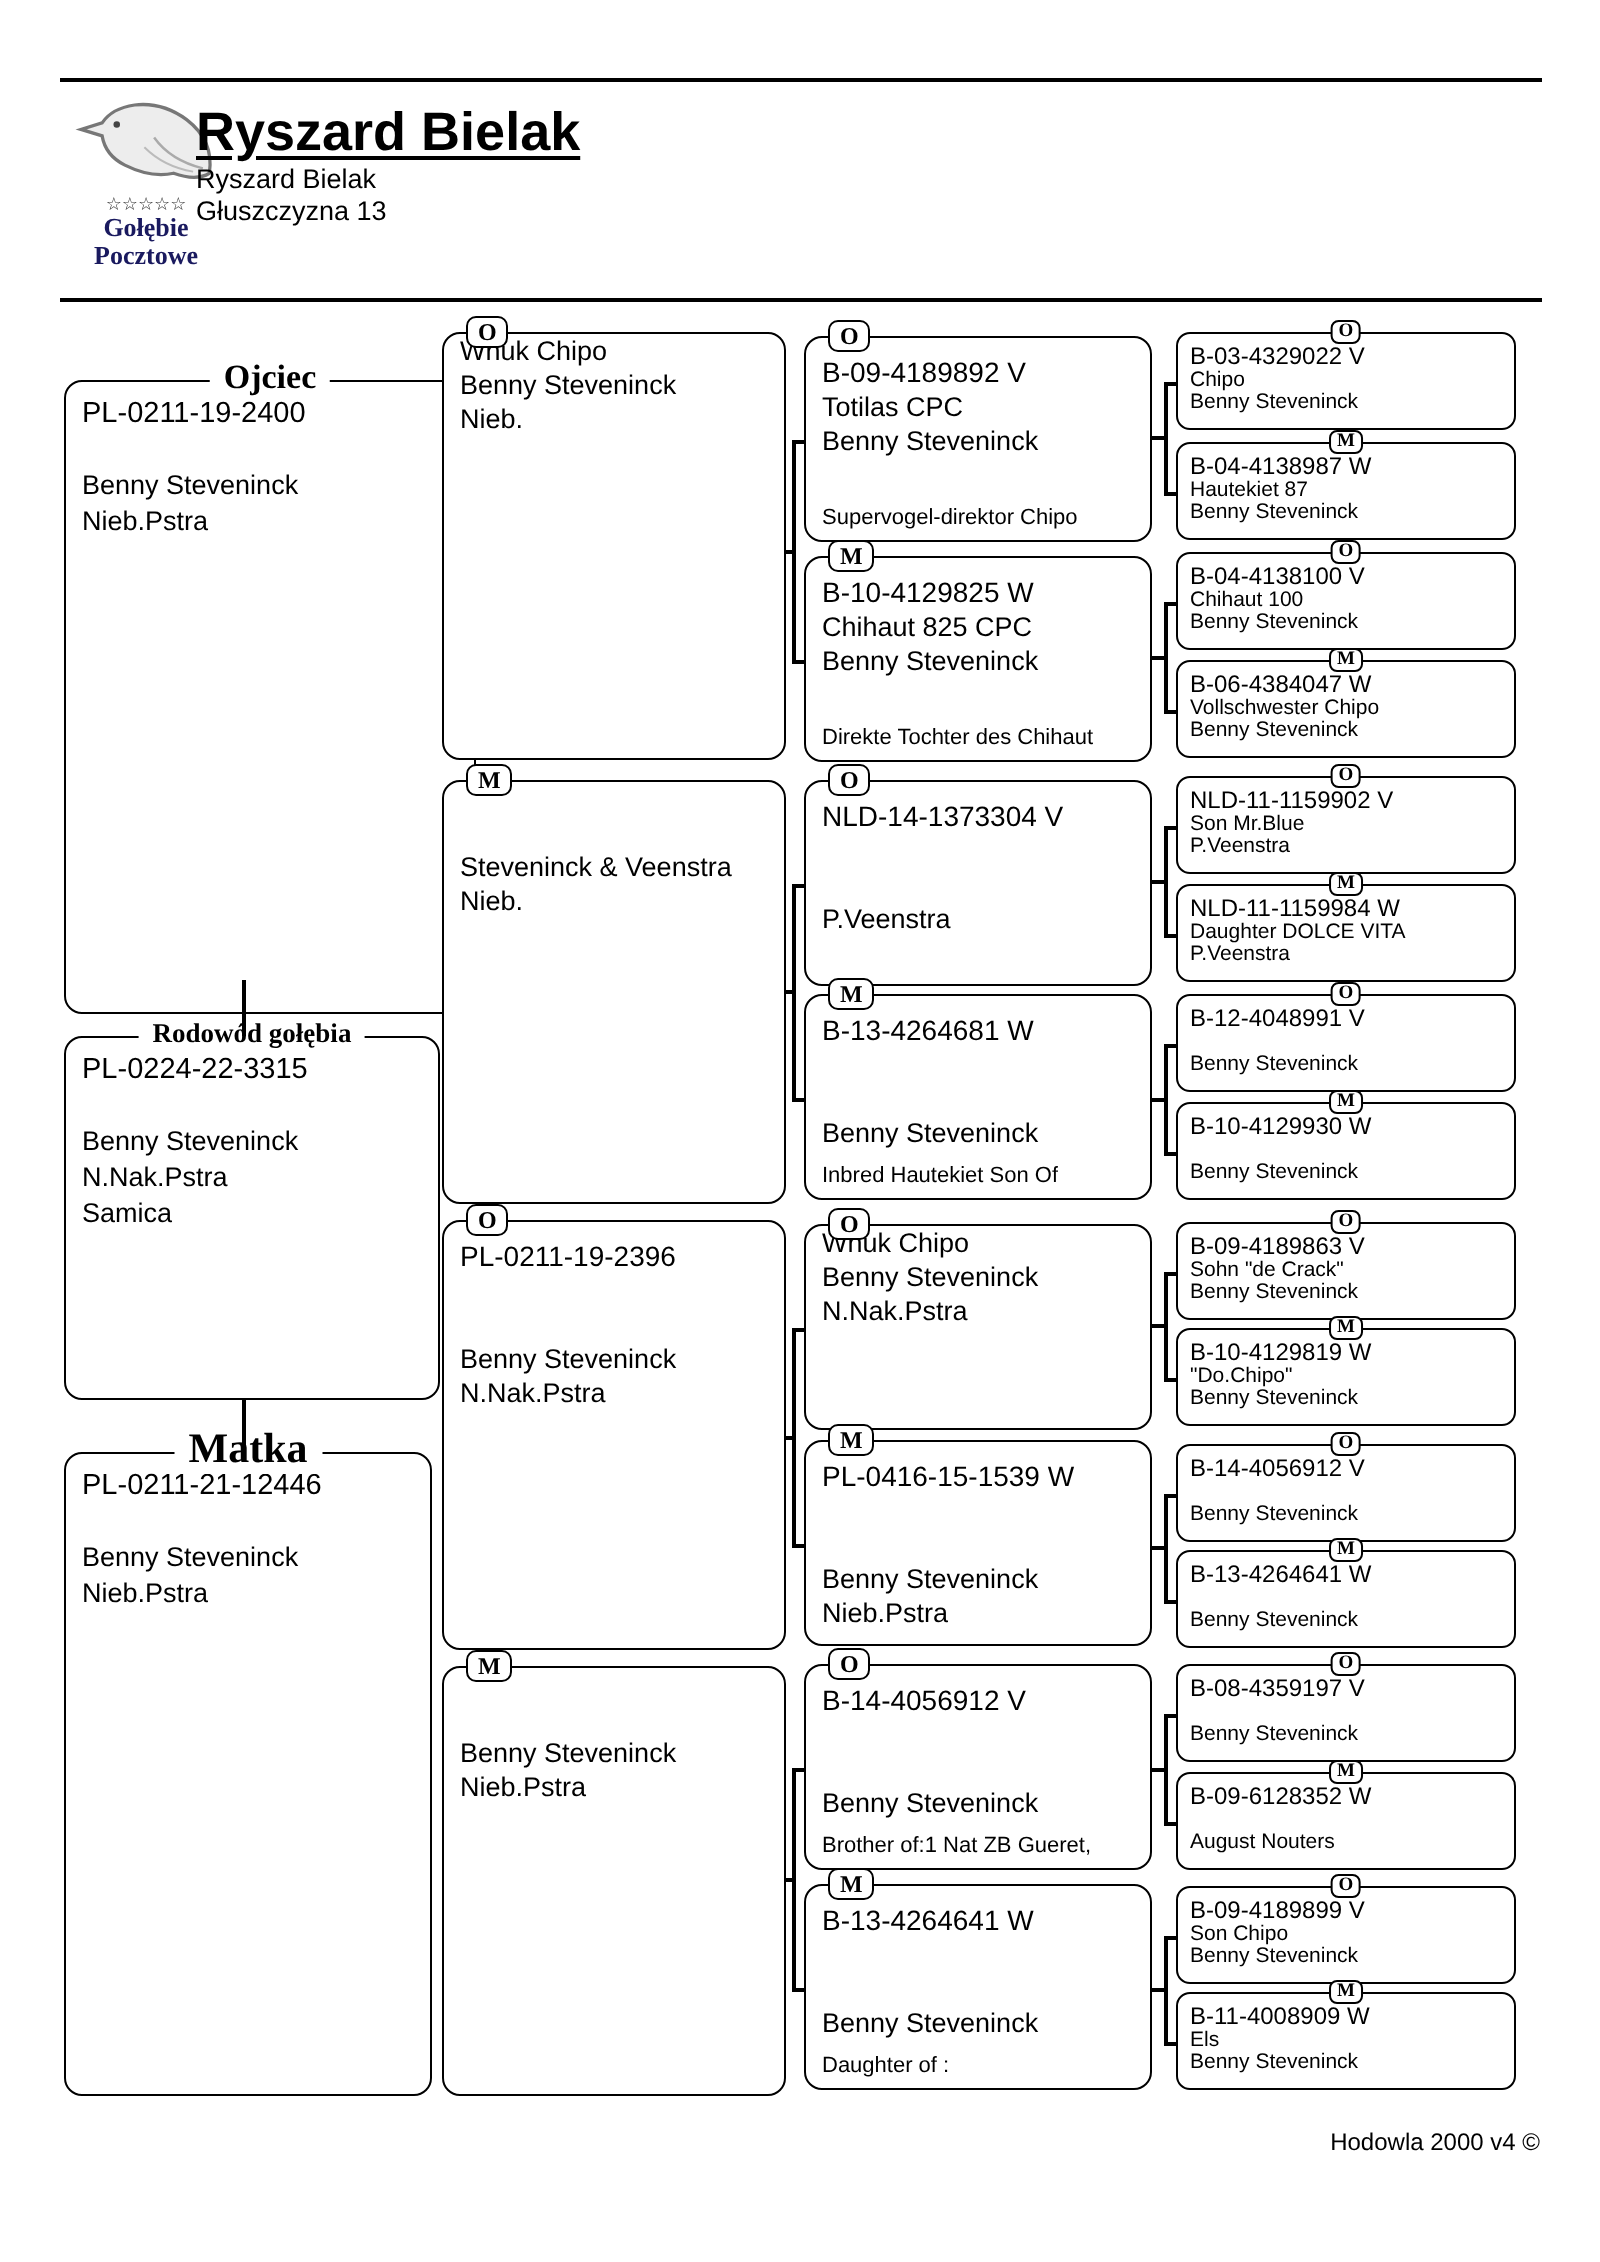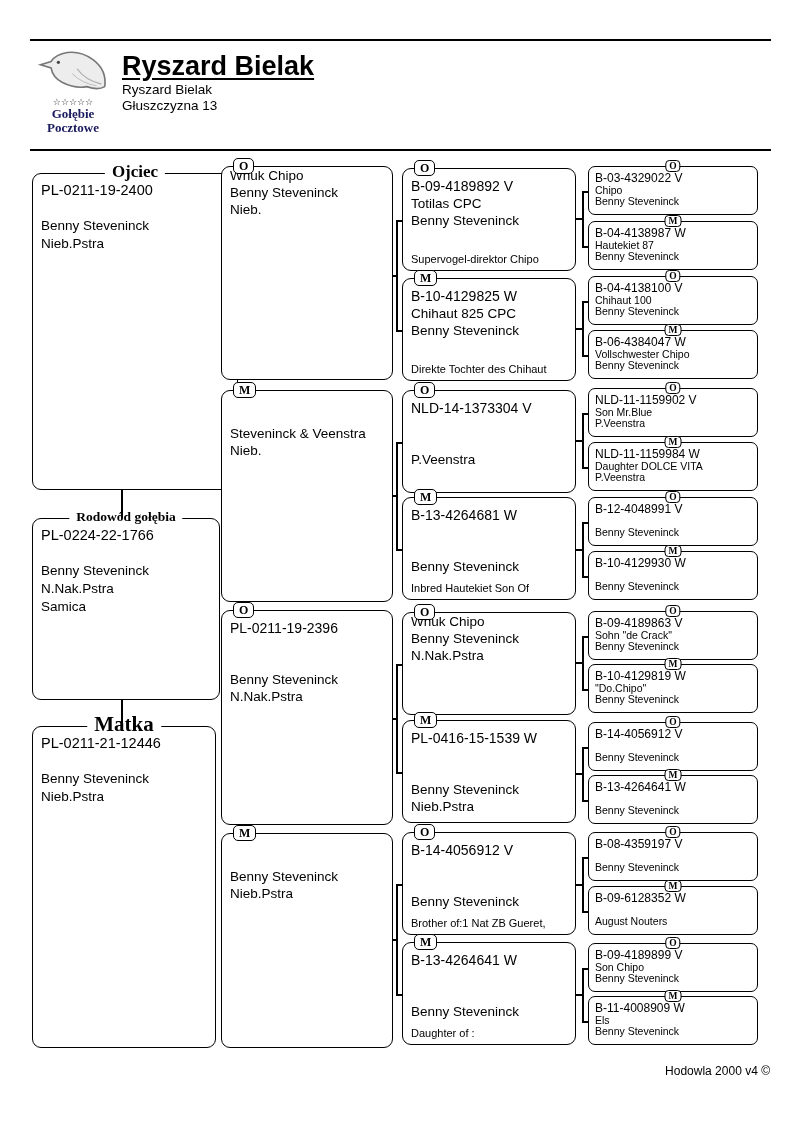--- a/index.html
+++ b/index.html
@@ -6,21 +6,21 @@
   html,body{background:#fff}
   body{width:800px;margin:0;font-family:"Liberation Sans",sans-serif;color:#000}
   .page{position:relative;width:800px;height:1131px;background:#fff;overflow:hidden}
   .rule{position:absolute;left:30px;width:741px;background:#000}
 
   
   .logo{position:absolute;left:33px;top:46px;width:80px;text-align:center}
   .logo svg{display:block;margin:0 auto}
   .stars{font-size:9px;line-height:9px;letter-spacing:0;color:#333}
   .logo-cap{font-family:"Liberation Serif",serif;font-weight:bold;font-size:13px;line-height:14px;color:#1a1a5f}
-  .head-text{position:absolute;left:122px;top:50px}
+  .head-text{position:absolute;left:98px;top:50px}
   .page-title{font-size:27px;font-weight:bold;text-decoration:underline;text-underline-offset:3px;line-height:32px}
   .breeder{font-size:13.5px;line-height:16px}
   .breeder:first-of-type{margin-top:8px}
   .footer{position:absolute;right:30px;top:1064px;font-size:12px}
 
   
   #tree{position:absolute;left:0;top:0;width:800px;height:1131px}
   .box{position:absolute;border:1.6px solid #000;border-radius:9px;background:#fff}
   .ring,.line,.note{white-space:nowrap;overflow:hidden}
   .g1 .ring{padding:8px 8px 0;font-size:14.5px;line-height:17px}
@@ -62,30 +62,30 @@
 
   <div class="head-text">
     <div class="page-title">Ryszard Bielak</div>
     <div class="breeder">Ryszard Bielak</div>
     <div class="breeder">Głuszczyzna 13</div>
   </div>
 
   <div class="rule" style="top:149px;height:2px"></div>
 
   <div id="tree">
-      <div class="box g1" style="left: 32px; top: 173px; width: 206px; height: 317px;">
+      <div class="box g1" style="left: 32px; top: 190px; width: 206px; height: 317px;">
         <div class="btitle t-md">Ojciec</div>
         <div class="ring">PL-0211-19-2400</div>
         <div class="line"></div>
         <div class="line">Benny Steveninck</div>
         <div class="line">Nieb.Pstra</div>
       </div>
       <div class="box g1" style="left: 32px; top: 518px; width: 188px; height: 182px;">
         <div class="btitle t-sm">Rodowód gołębia</div>
-        <div class="ring">PL-0224-22-1766</div>
+        <div class="ring">PL-0224-22-3315</div>
         <div class="line"></div>
         <div class="line">Benny Steveninck</div>
         <div class="line">N.Nak.Pstra</div>
         <div class="line">Samica</div>
       </div>
       <div class="box g1" style="left: 32px; top: 726px; width: 184px; height: 322px;">
         <div class="btitle t-lg">Matka</div>
         <div class="ring">PL-0211-21-12446</div>
         <div class="line"></div>
         <div class="line">Benny Steveninck</div>

